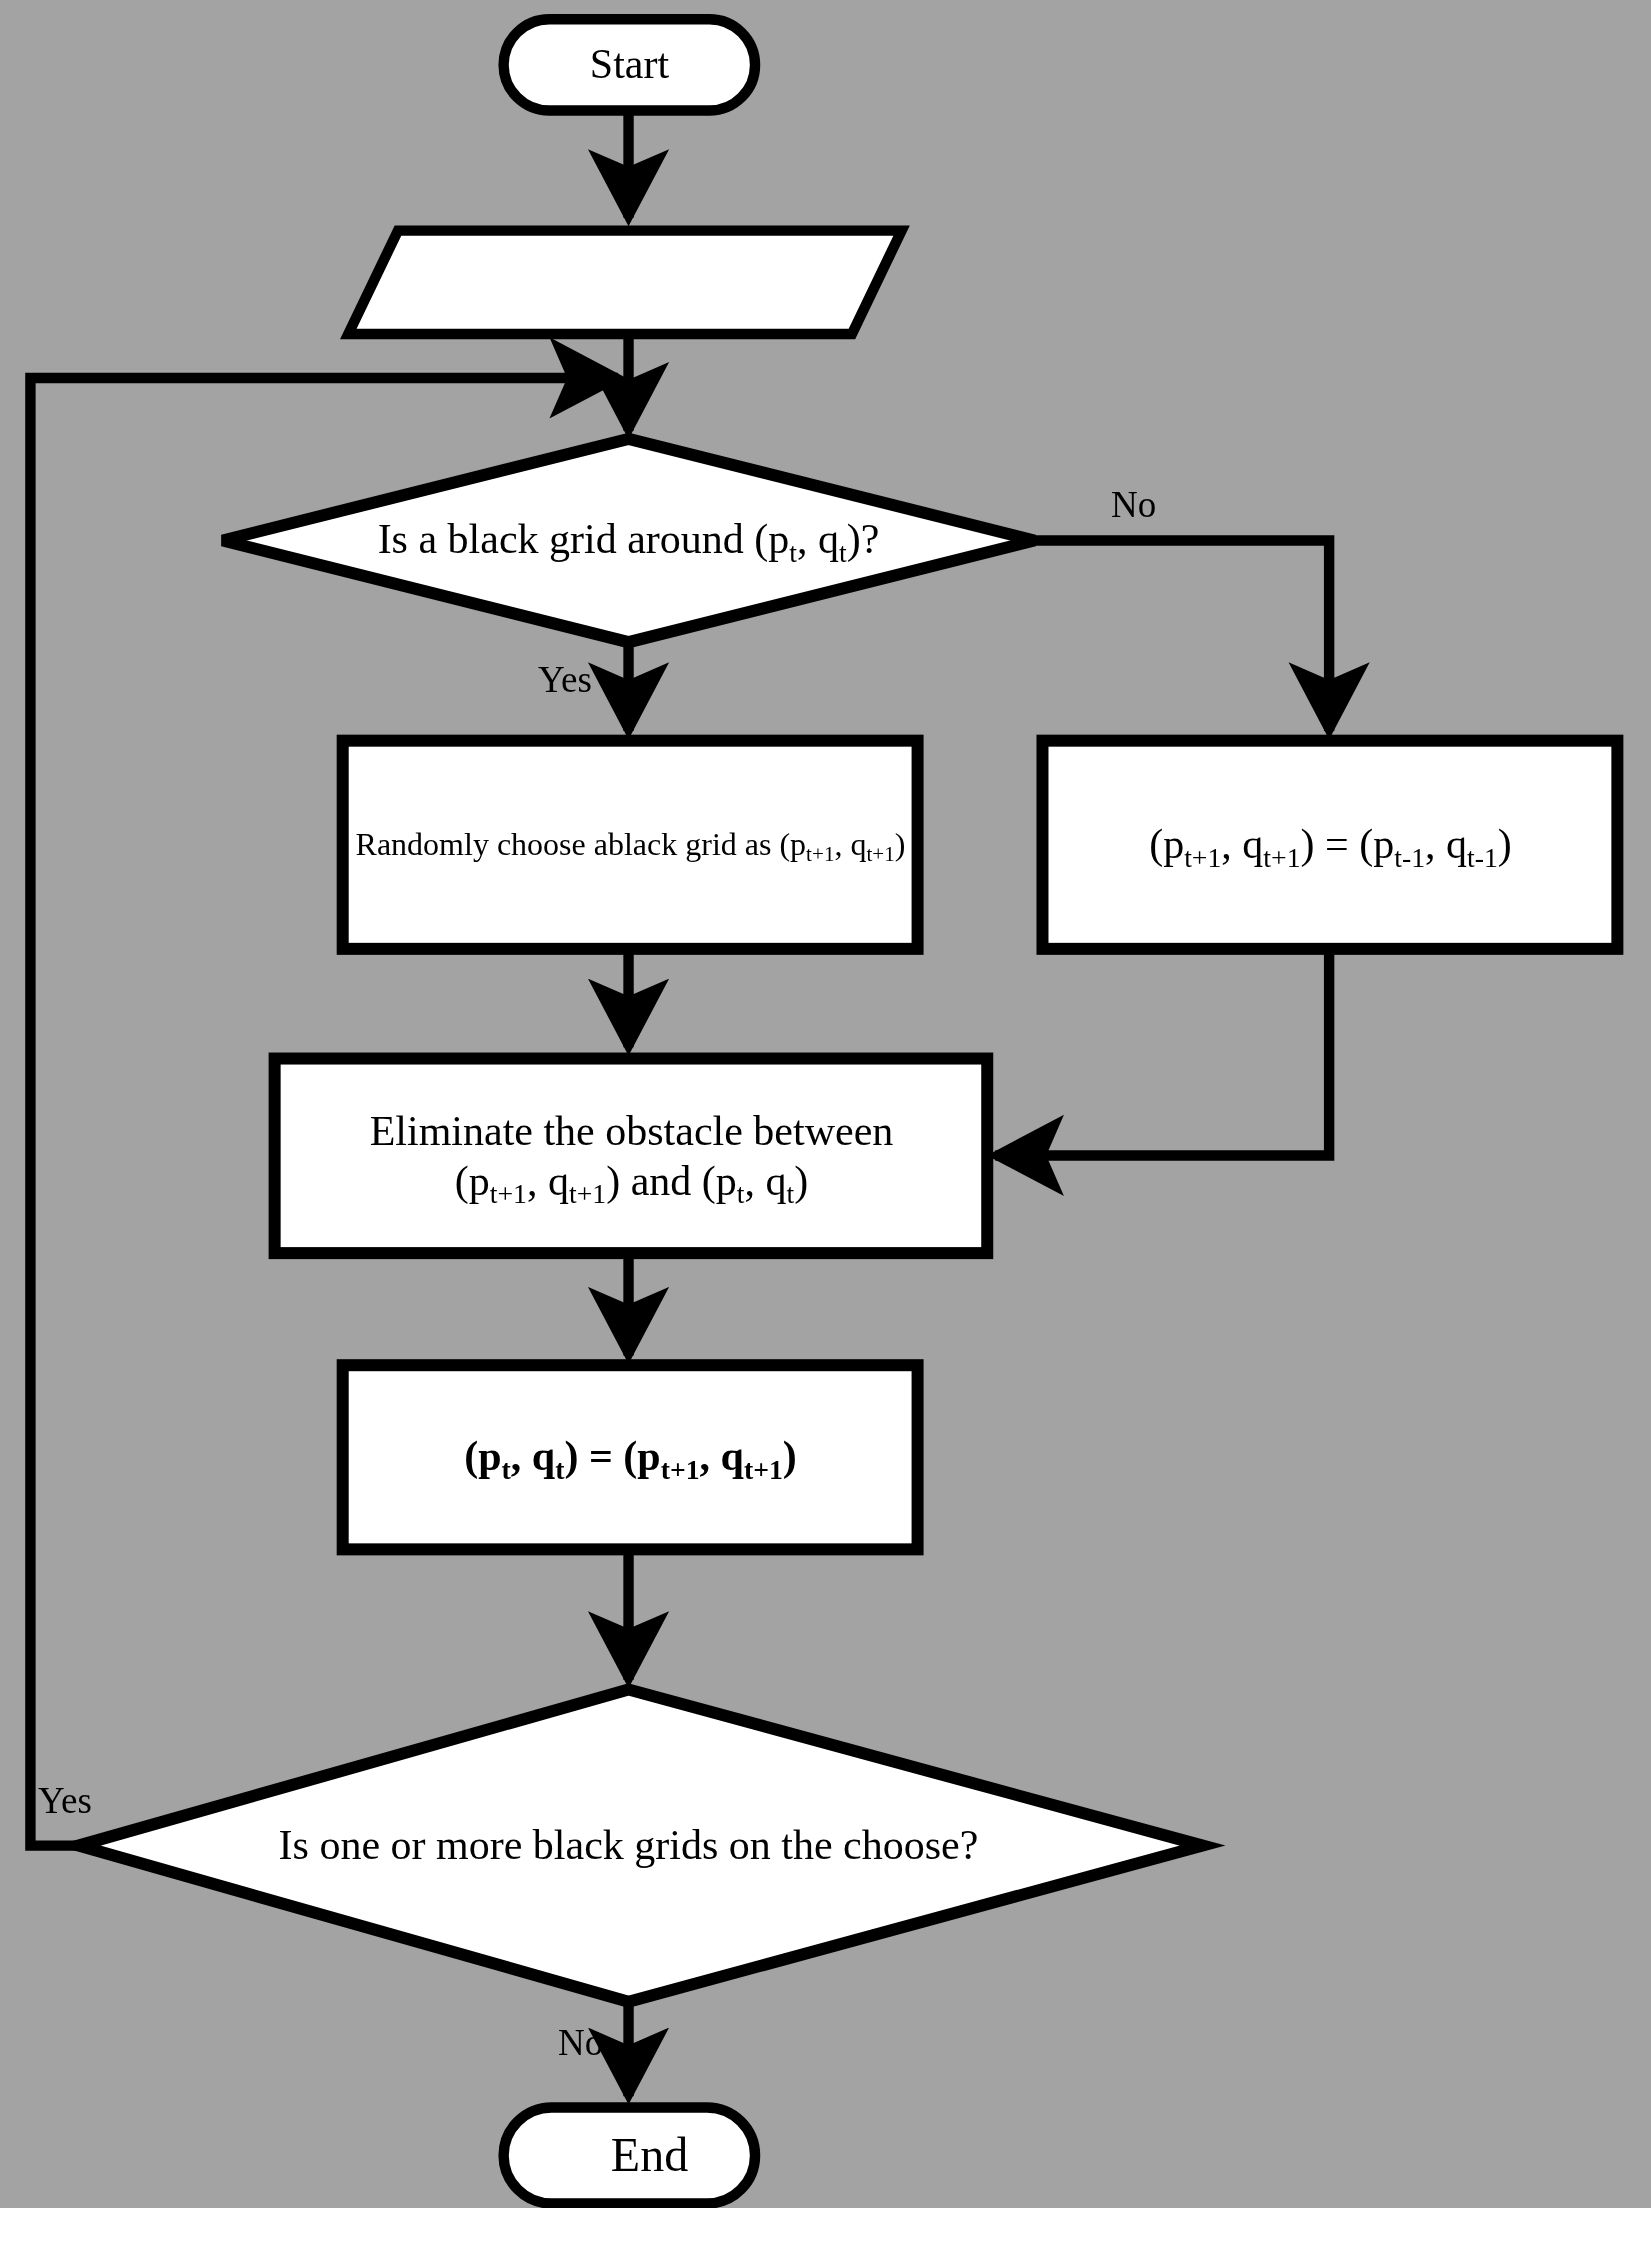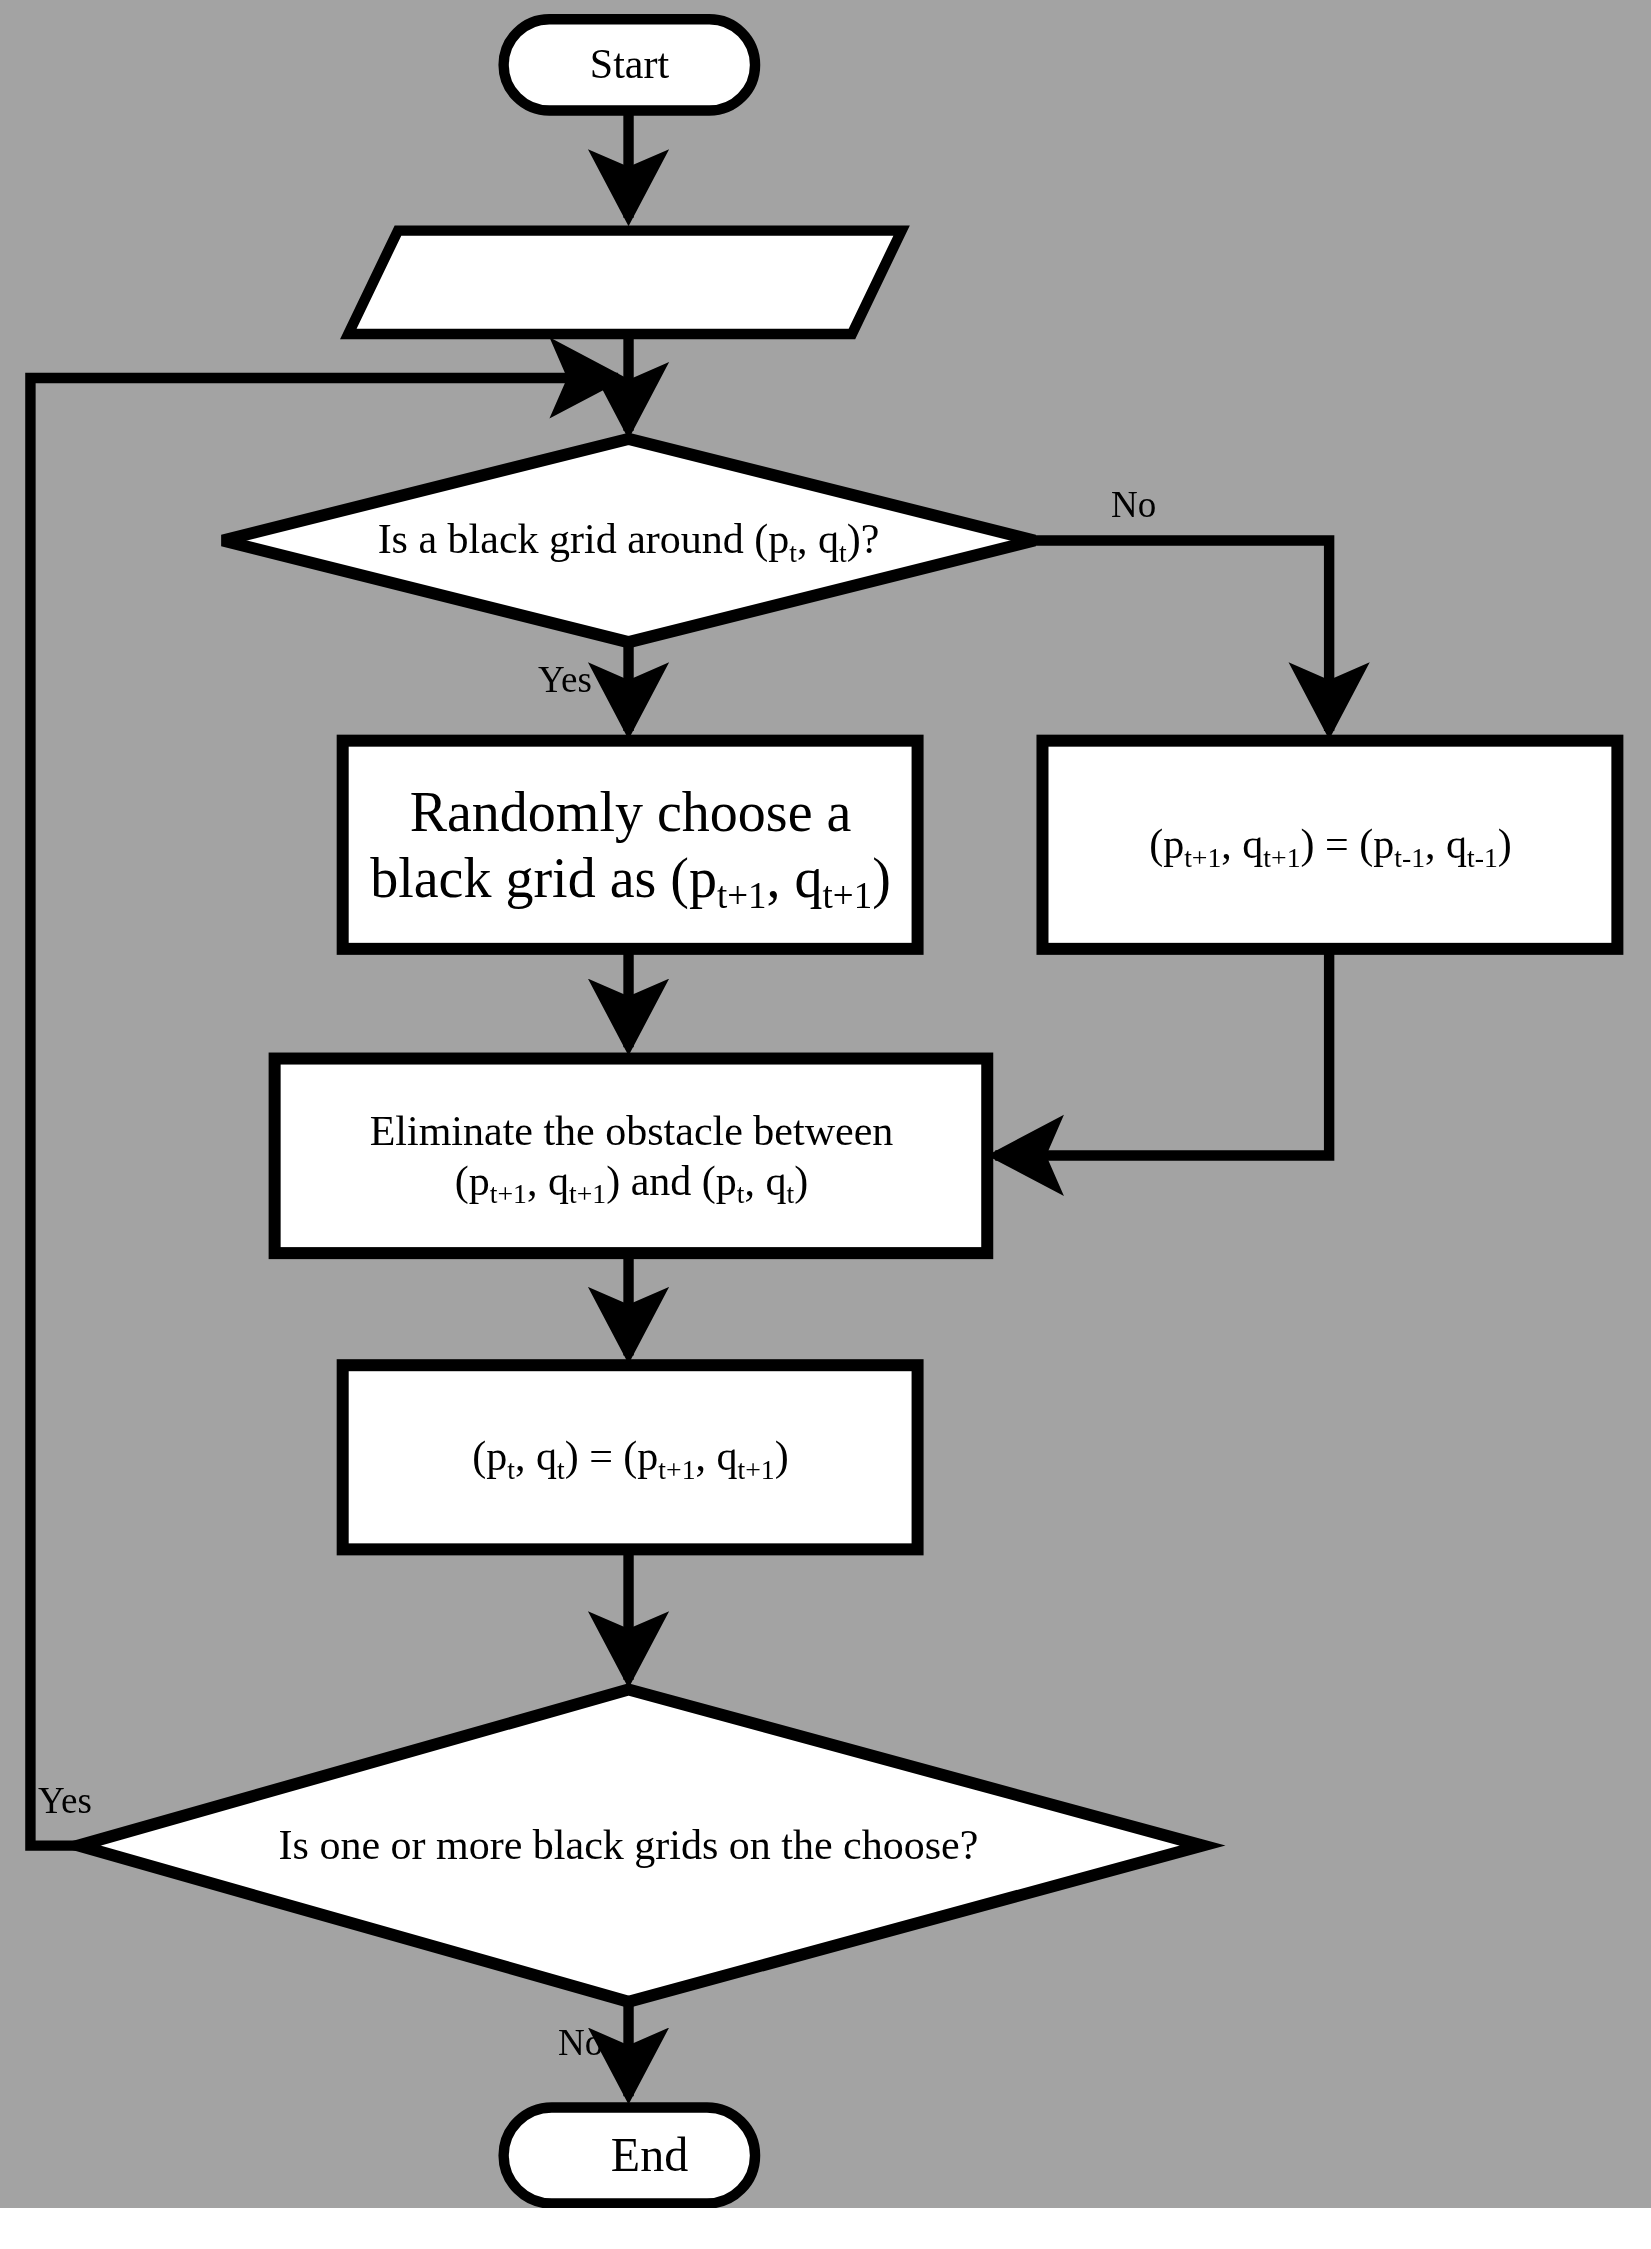--- a/index.html
+++ b/index.html
@@ -89,35 +89,35 @@
 
   <div class="node-label" style="left:504px;top:19px;width:251px;height:91px;font-size:42px;">
     <span>Start</span>
   </div>
 
 
   <div class="node-label" style="left:228px;top:504px;width:801px;height:72px;font-size:42px;">
     <span>Is a black grid around (p<sub>t</sub>, q<sub>t</sub>)?</span>
   </div>
 
-  <div class="node-label" style="left:351px;top:749px;width:559px;height:192px;font-size:56px;flex-direction:column;">
+  <div class="node-label" style="left:351px;top:749px;width:559px;height:192px;font-size:32px;flex-direction:row;">
     <span>Randomly choose a</span>
     <span>black grid as (p<sub>t+1</sub>, q<sub>t+1</sub>)</span>
   </div>
 
   <div class="node-label" style="left:1051px;top:749px;width:559px;height:192px;font-size:42px;">
     <span>(p<sub>t+1</sub>, q<sub>t+1</sub>) = (p<sub>t-1</sub>, q<sub>t-1</sub>)</span>
   </div>
 
   <div class="node-label" style="left:283px;top:1067px;width:697px;height:179px;font-size:42px;flex-direction:column;">
     <span>Eliminate the obstacle between</span>
     <span>(p<sub>t+1</sub>, q<sub>t+1</sub>) and (p<sub>t</sub>, q<sub>t</sub>)</span>
   </div>
 
-  <div class="node-label" style="left:351px;top:1373px;width:559px;height:168px;font-size:42px;">
+  <div class="node-label" style="left:351px;top:1373px;width:559px;height:168px;font-size:42px;font-weight:bold;">
     <span>(p<sub>t</sub>, q<sub>t</sub>) = (p<sub>t+1</sub>, q<sub>t+1</sub>)</span>
   </div>
 
   <div class="node-label" style="left:96px;top:1810px;width:1065px;height:72px;font-size:42px;">
     <span>Is one or more black grids on the choose?</span>
   </div>
 
   <div class="node-label" style="left:524px;top:2107px;width:251px;height:96px;font-size:48px;">
     <span>End</span>
   </div>

